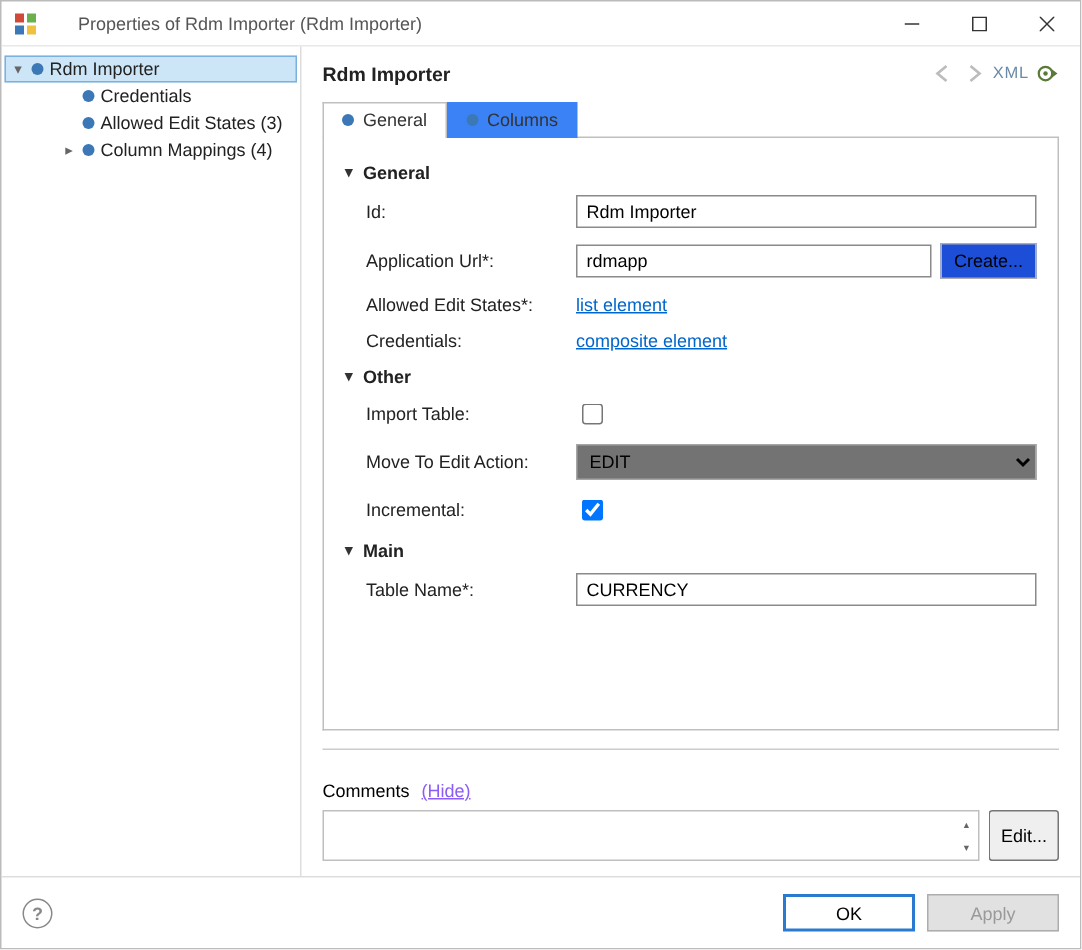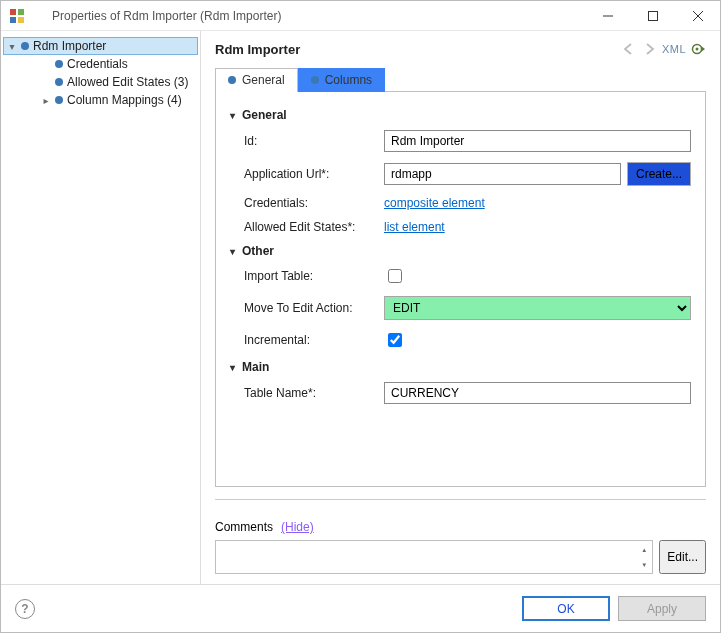--- a/index.html
+++ b/index.html
@@ -27,36 +27,36 @@
   .tabs { display: flex; border-bottom: 1px solid #bfbfbf; }
   .tab { display: flex; align-items: center; gap: 6px; padding: 4px 12px 5px; border: 1px solid transparent; border-bottom: none; position: relative; top: 1px; background: #3b82f6; color: #333; }
   .tab.active { background: #fff; border-color: #bfbfbf; }
   .tab .bullet { margin: 0; }
   .panel { flex: 1; border: 1px solid #bfbfbf; border-top: none; padding: 10px 14px; overflow: auto; }
   .section-head { display: flex; align-items: center; font-weight: 600; margin: 6px 0 8px 0; color: #222; }
   .section-head .tw { width: 12px; font-size: 10px; color: #333; }
   .row { display: flex; align-items: center; margin: 4px 0 10px 14px; }
   .row .lbl { width: 140px; color: #222; }
   .row input[type=text] { flex: 1; min-width: 0; height: 22px; border: 1px solid #8a8a8a; padding: 0 6px; background: #fff; }
-  .row select { flex: 1; min-width: 0; height: 24px; border: 1px solid #a6a6a6; background: #86efac; padding: 0 4px; }
+  .row select { flex: 1; min-width: 0; height: 24px; border: 1px solid #a6a6a6; background: #737373; padding: 0 4px; }
   .row .link { color: #0066cc; text-decoration: underline; }
   .row .btn { margin-left: 6px; height: 24px; padding: 0 8px; border: 1px solid #adadad; background: #1d4ed8; }
   .chk { width: 14px; height: 14px; }
   .comments-area { border-top: 1px solid #ccc; margin-top: 12px; padding-top: 20px; }
   .comments-head { display: flex; align-items: center; gap: 8px; margin-bottom: 6px; }
   .comments-head .hide { color: #8b5cf6; text-decoration: underline; }
   .comments-row { display: flex; align-items: stretch; gap: 6px; }
   .comments-box { flex: 1; border: 1px solid #bfbfbf; height: 34px; position: relative; background: #fff; }
   .spin { position: absolute; right: 1px; top: 1px; bottom: 1px; width: 14px; display: flex; flex-direction: column; }
   .spin div { flex: 1; display: flex; align-items: center; justify-content: center; font-size: 7px; color: #666; }
   .footer { height: 48px; border-top: 1px solid #ddd; display: flex; align-items: center; padding: 0 14px; }
   .help { width: 20px; height: 20px; border: 1.5px solid #888; border-radius: 50%; display: flex; align-items: center; justify-content: center; color: #888; font-weight: bold; font-size: 12px; }
   .footer .spacer { flex: 1; }
   .footer button { width: 88px; height: 25px; margin-left: 8px; border: 1px solid #adadad; background: #e1e1e1; }
-  .footer button.primary { border: 2px solid #2a7ad1; background: #fff; color: #1d4ed8; }
+  .footer button.primary { border: 2px solid #2a7ad1; background: #fff; color: #000000; }
   .footer button:disabled { color: #9a9a9a; }
   svg { display: block; }
 </style>
 </head>
 <body>
 
 <div class="window">
   <div class="titlebar">
     <span class="app-icon">
       <svg width="16" height="16" viewBox="0 0 16 16">
@@ -155,26 +155,26 @@
         <div class="row">
           <span class="lbl">Id:</span>
           <input type="text" value="Rdm Importer" style="">
         </div>
         <div class="row">
           <span class="lbl">Application Url*:</span>
           <input type="text" value="rdmapp" style="">
           <button class="btn">Create...</button>
         </div>
         <div class="row">
+          <span class="lbl">Allowed Edit States*:</span>
+          <a href="#" class="link">list element</a>
+        </div>
+        <div class="row">
           <span class="lbl">Credentials:</span>
           <a href="#" class="link">composite element</a>
-        </div>
-        <div class="row">
-          <span class="lbl">Allowed Edit States*:</span>
-          <a href="#" class="link">list element</a>
         </div>
 
         <div class="section-head">
           <span class="tw">▾</span>
           <span>Other</span>
         </div>
         <div class="row">
           <span class="lbl">Import Table:</span>
           <input type="checkbox" class="chk" style="">
         </div>

